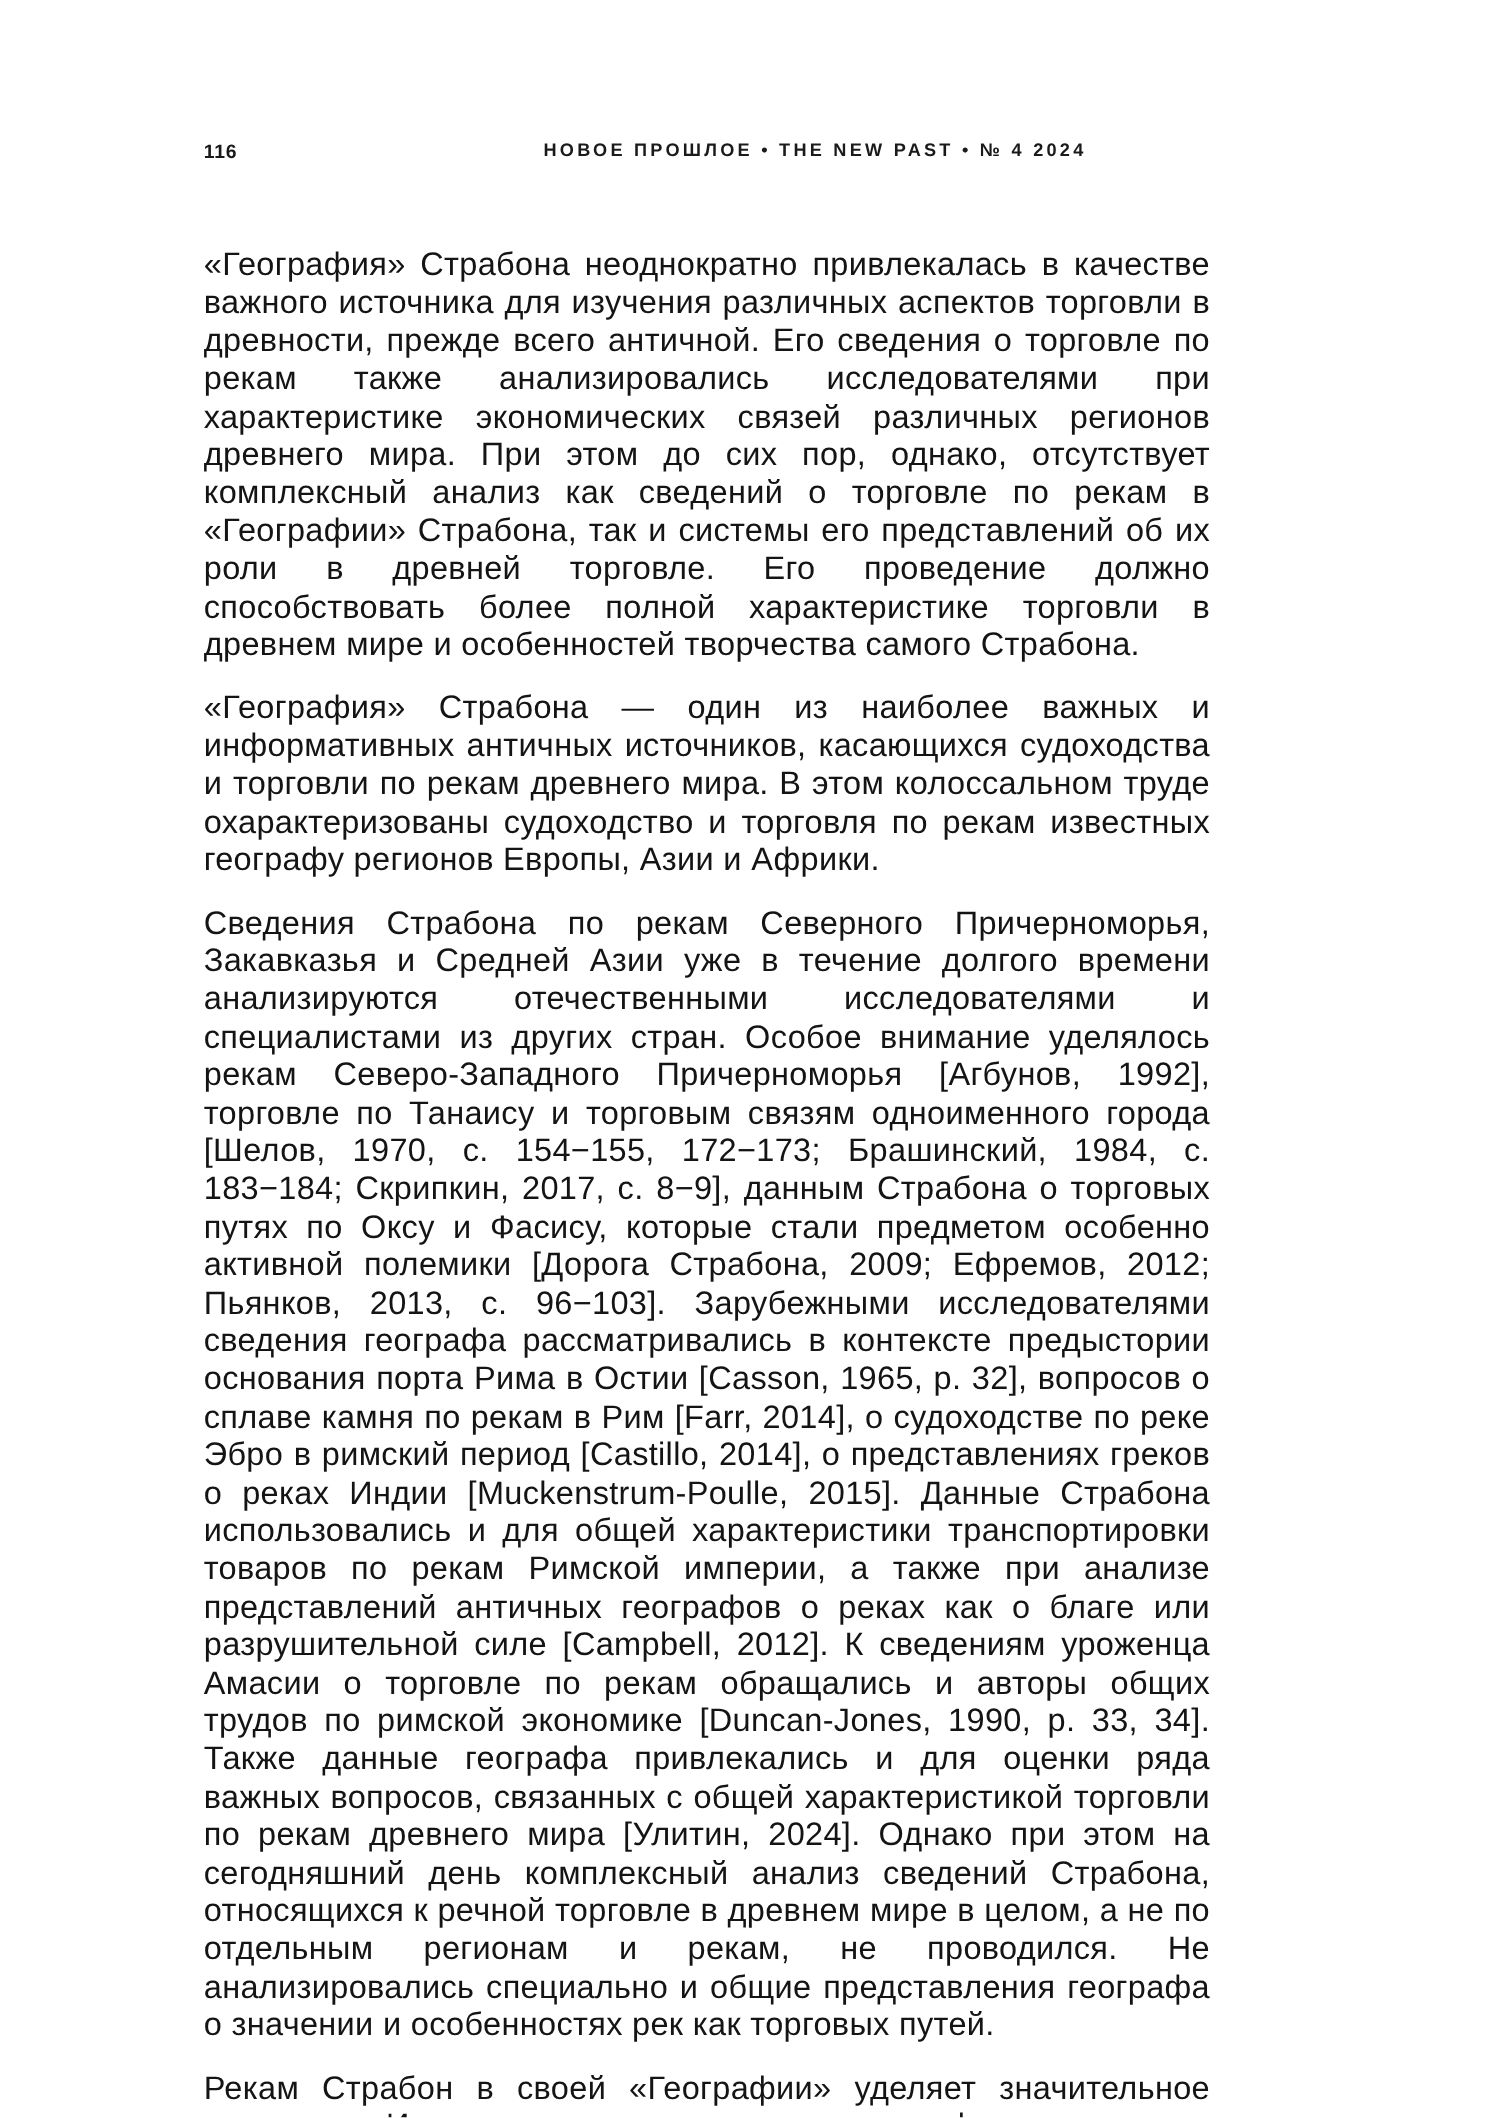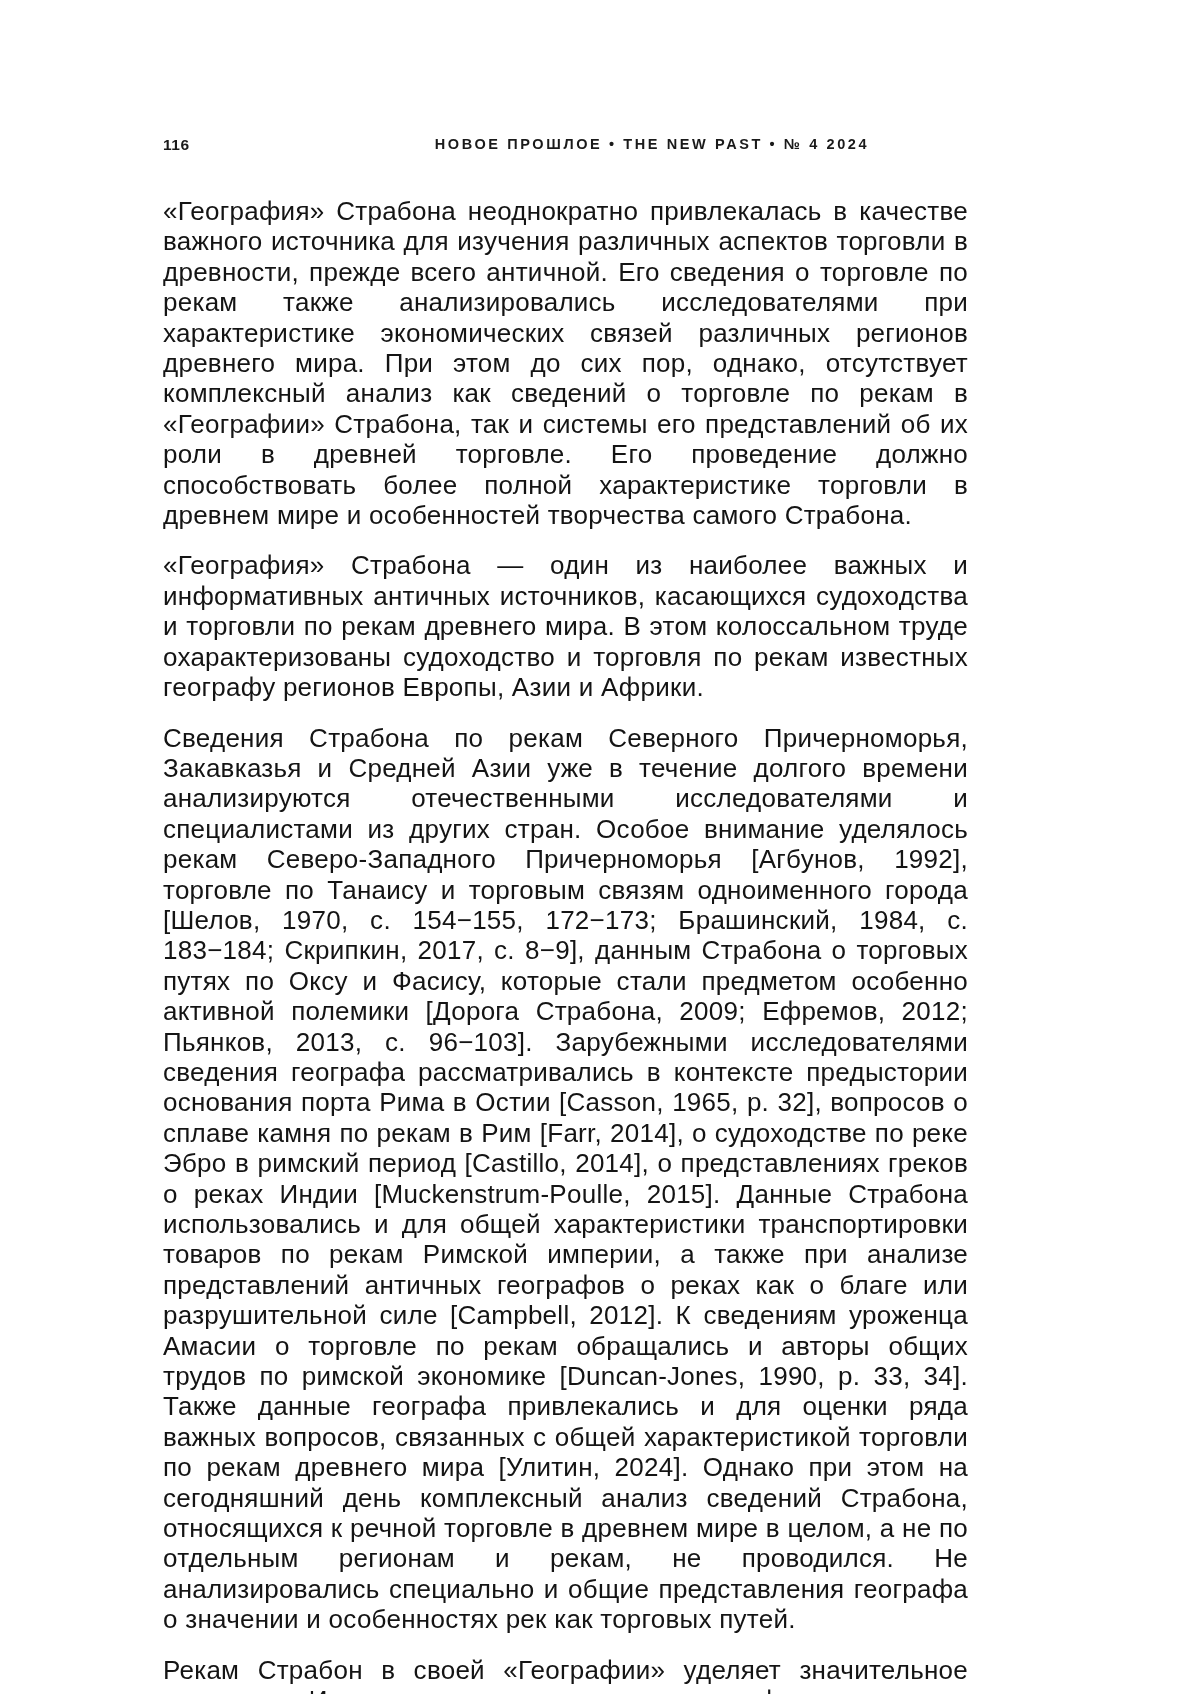--- a/index.html
+++ b/index.html
@@ -13,21 +13,21 @@
   .page {
     position: relative;
     width: 1200px;
     height: 1694px;
     background: #ffffff;
     box-sizing: border-box;
     overflow: hidden;
   }
   .running-head {
     position: absolute;
-    top: 136px;
+    top: 113px;
     left: 0;
     width: 1200px;
     height: 20px;
   }
   .folio {
     position: absolute;
     left: 163px;
     top: 0;
     font-size: 15.5px;
     letter-spacing: 0.6px;

